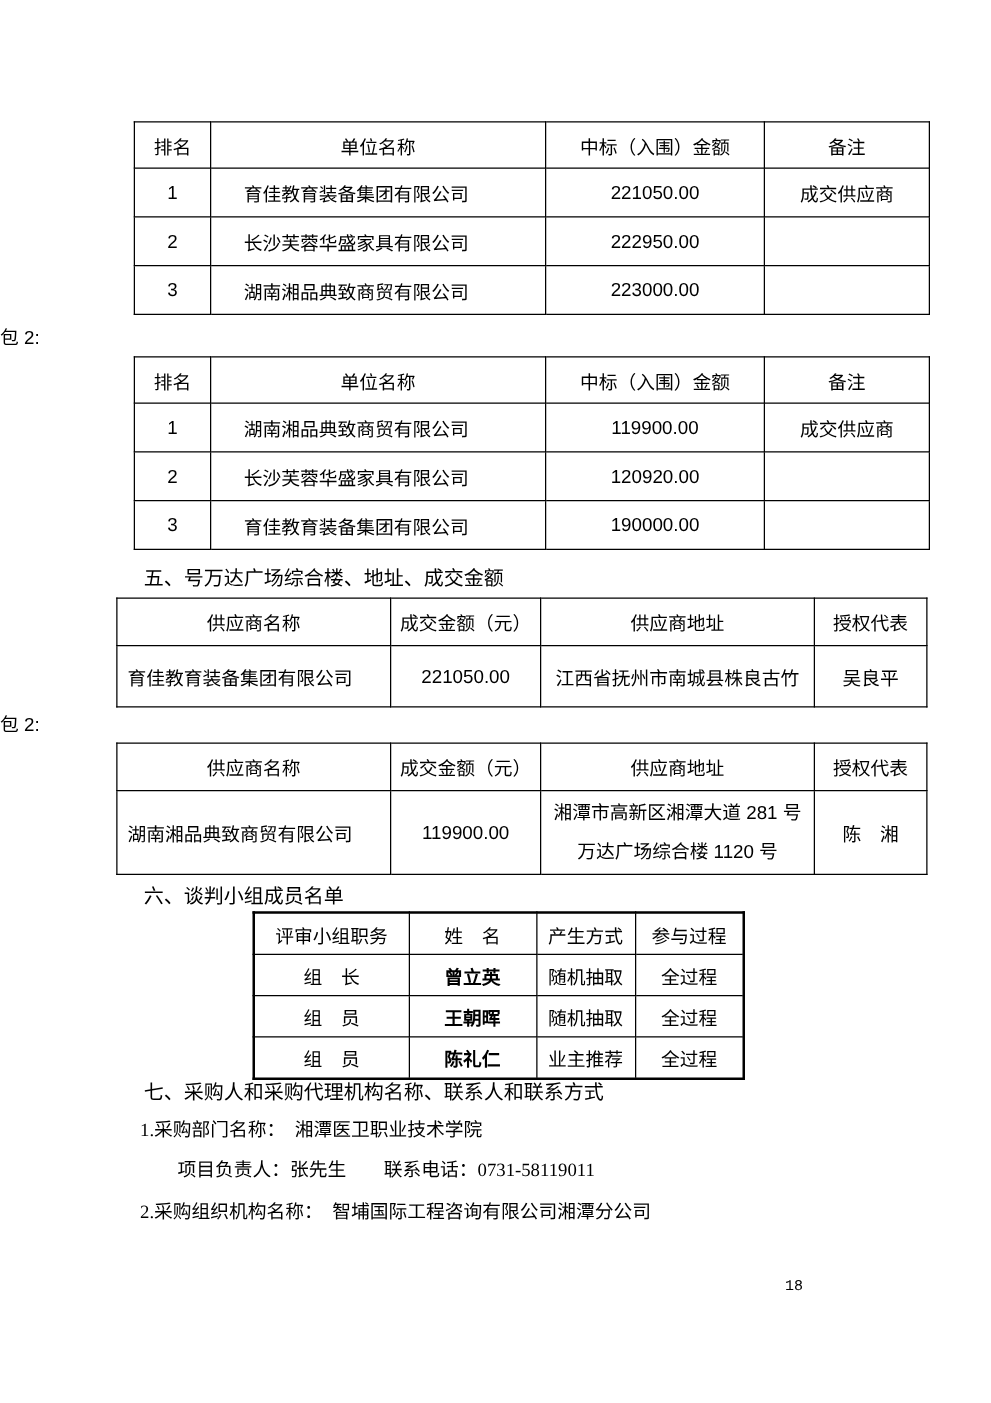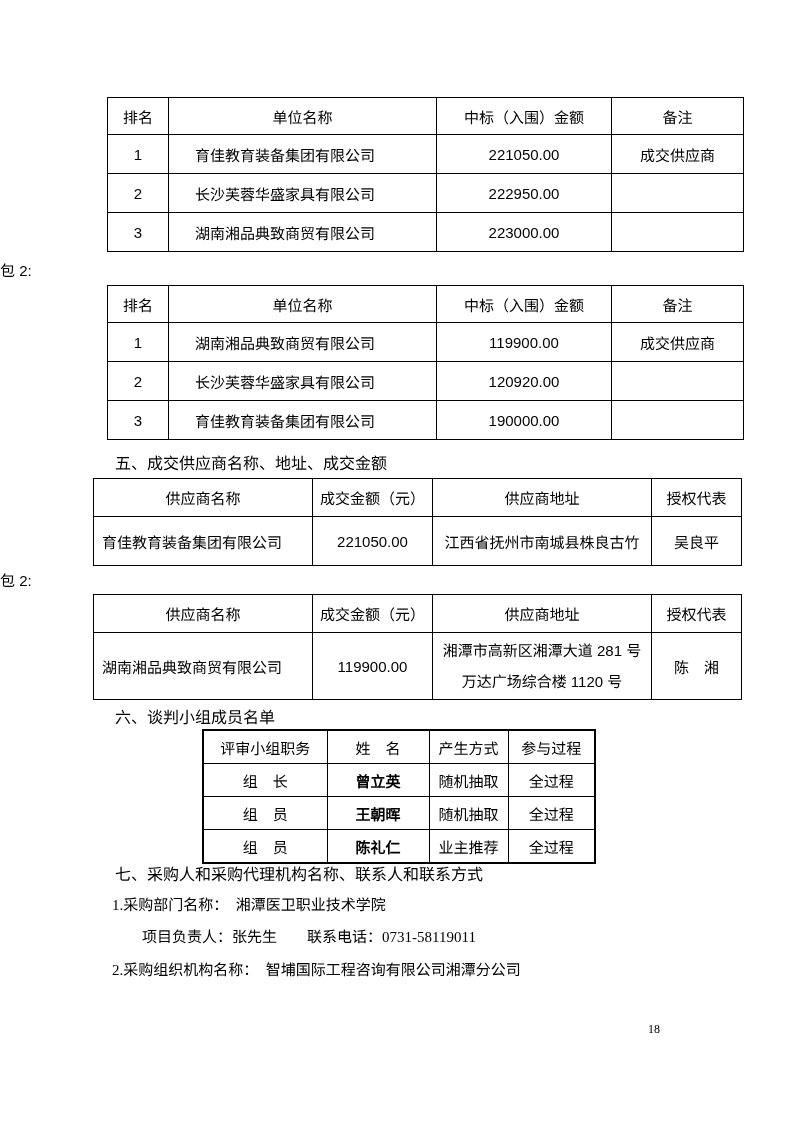--- a/index.html
+++ b/index.html
@@ -72,24 +72,24 @@
   .m-table4  { margin-top: 3px; }
   .m-head6   { margin-top: 7px; }
   .m-table5  { margin-top: 1px; }
   .m-head7   { }
   .m-line1   { margin-top: 10px; }
   .m-line2   { margin-top: 11px; }
   .m-line3   { margin-top: 12px; }
 
   .page-number {
     position: absolute;
-    left: 648px;
+    left: 628px;
     top: 1022px;
     font-size: 12px;
-    font-family: Liberation Serif, serif;
+    font-family: Liberation Mono, monospace;
   }
 </style>
 </head>
 <body>
 
 <div class="page">
 
   <table class="t-rank">
     <colgroup>
         <col style="width:61px">
@@ -159,21 +159,21 @@
         </tr>
         <tr>
           <td>3</td>
           <td>育佳教育装备集团有限公司</td>
           <td>190000.00</td>
           <td></td>
         </tr>
       </tbody>
     </table>
 
-  <div class="sec-heading m-head5">五、成交供应商名称、地址、成交金额</div>
+  <div class="sec-heading m-head5">五、号万达广场综合楼、地址、成交金额</div>
 
 
   <table class="t-sup single m-table3">
     <colgroup>
         <col style="width:219px">
         <col style="width:120px">
         <col style="width:219px">
         <col style="width:90px">
       </colgroup>
   <thead>

